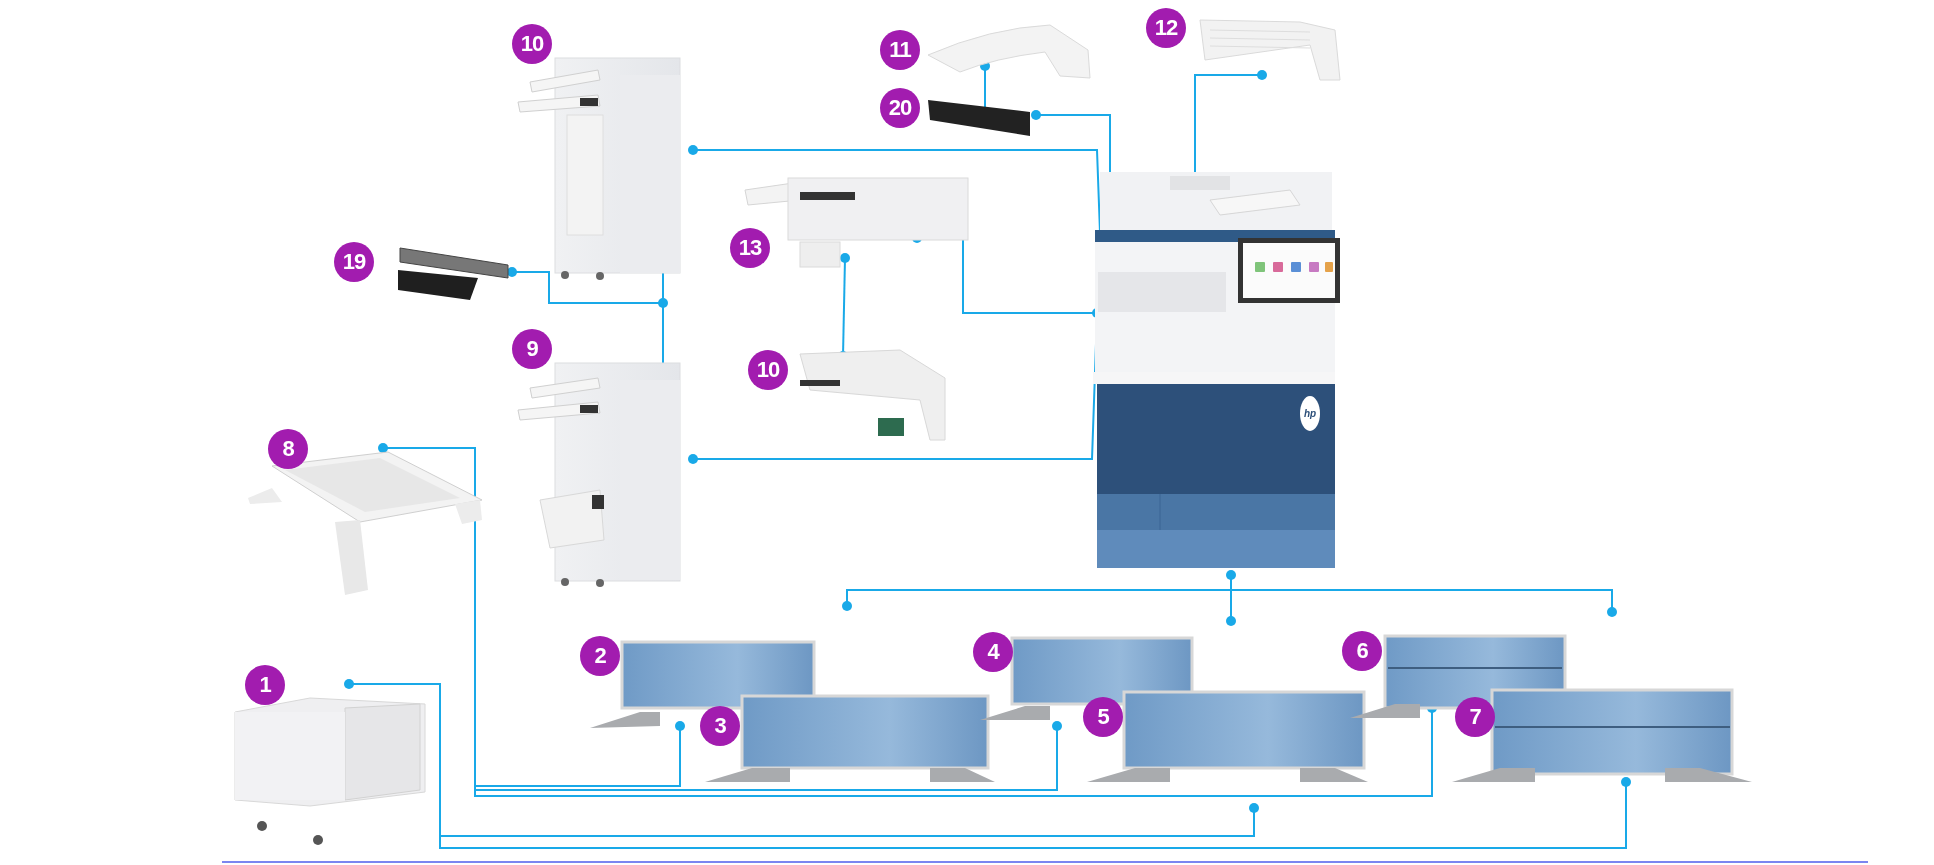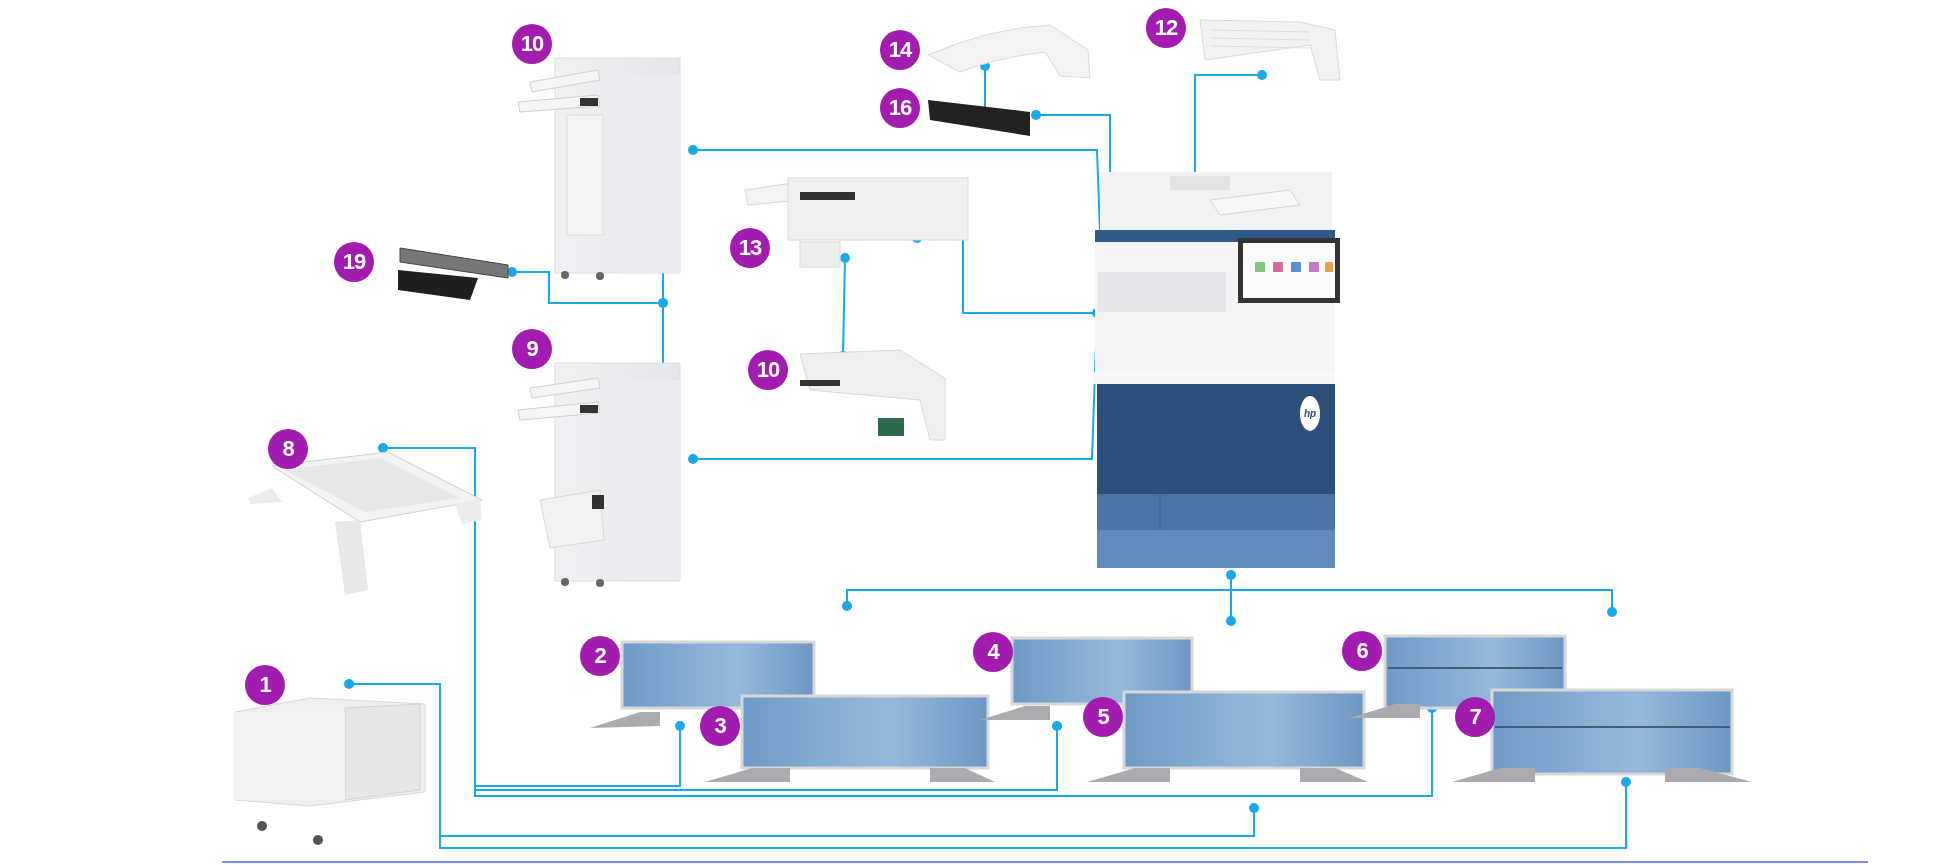--- a/index.html
+++ b/index.html
@@ -222,21 +222,21 @@
   <div class="badge" style="left:265px;top:685px">1</div>
   <div class="badge" style="left:600px;top:656px">2</div>
   <div class="badge" style="left:720px;top:726px">3</div>
   <div class="badge" style="left:993px;top:652px">4</div>
   <div class="badge" style="left:1103px;top:717px">5</div>
   <div class="badge" style="left:1362px;top:651px">6</div>
   <div class="badge" style="left:1475px;top:717px">7</div>
   <div class="badge" style="left:288px;top:449px">8</div>
   <div class="badge" style="left:532px;top:349px">9</div>
   <div class="badge" style="left:532px;top:44px">10</div>
-  <div class="badge" style="left:900px;top:50px">14</div>
+  <div class="badge" style="left:900px;top:50px">11</div>
   <div class="badge" style="left:1166px;top:28px">12</div>
   <div class="badge" style="left:750px;top:248px">13</div>
   <div class="badge" style="left:768px;top:370px">10</div>
   <div class="badge" style="left:354px;top:262px">19</div>
-  <div class="badge" style="left:900px;top:108px">16</div>
+  <div class="badge" style="left:900px;top:108px">20</div>
 
   <div class="divider"></div>
 </div>
 
 </body></html>

